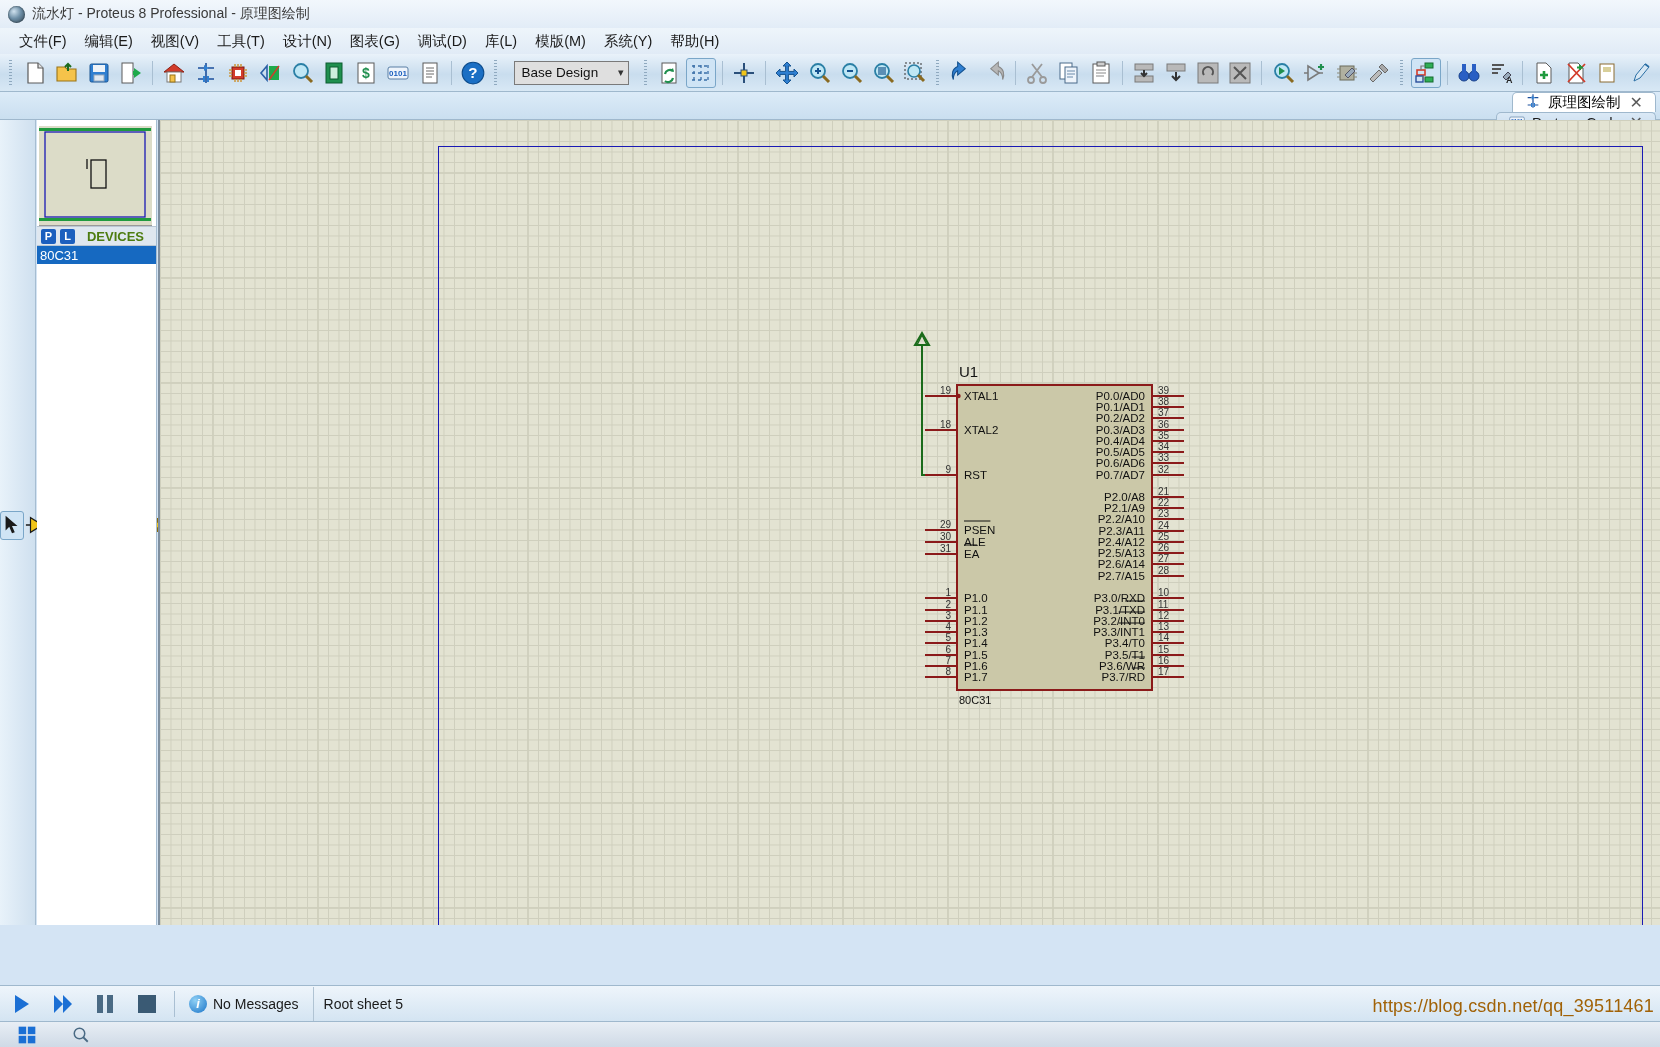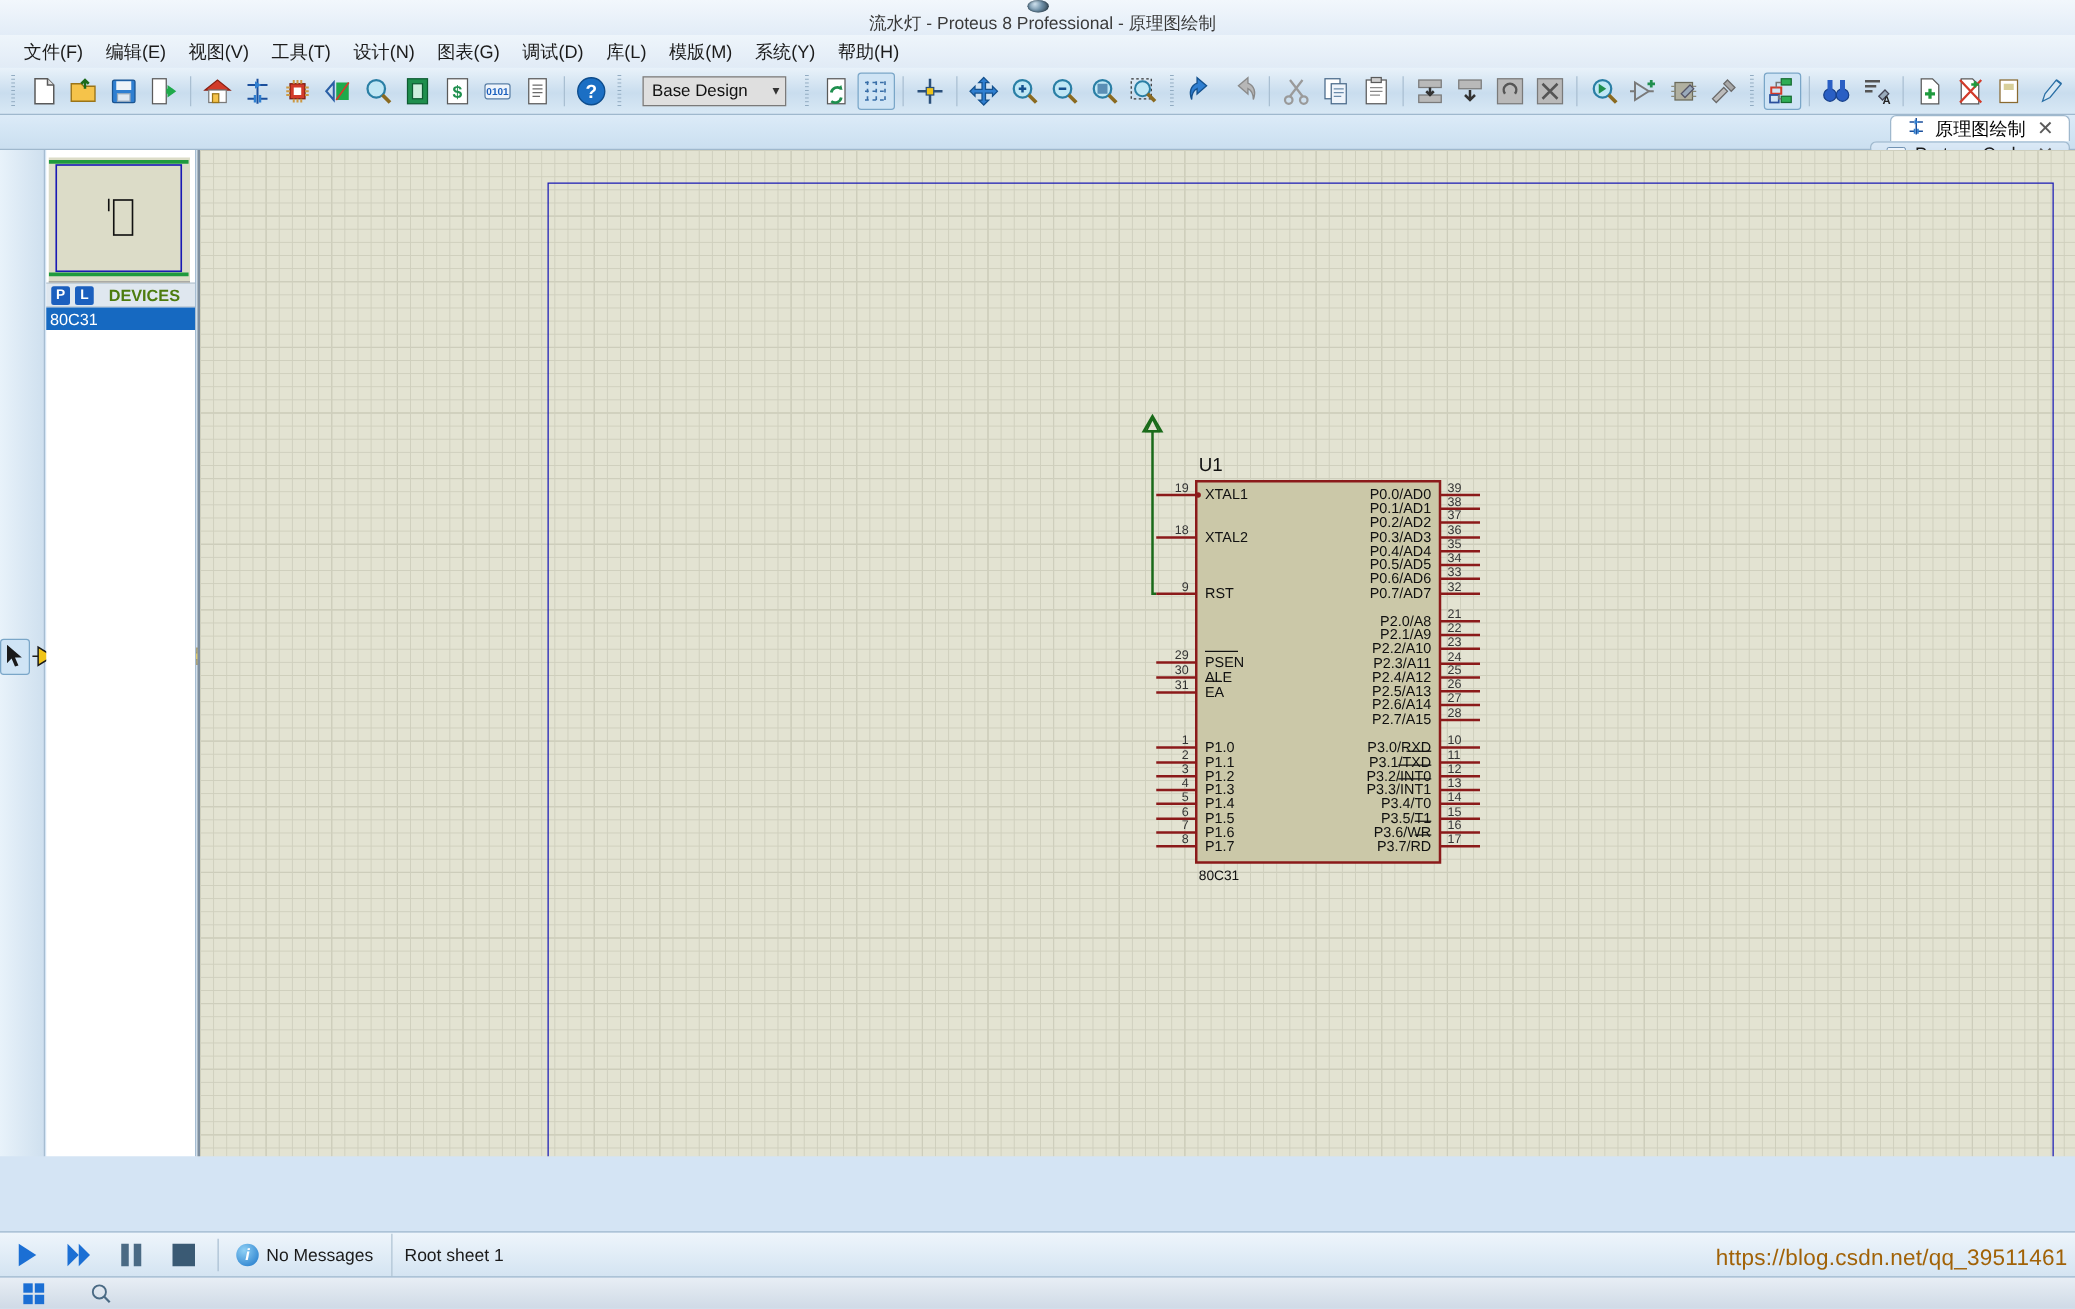--- a/index.html
+++ b/index.html
@@ -11,21 +11,21 @@
     background: #d4e4f4;
   }
   #app { position: relative; width: 1660px; height: 1047px; }
 
   
   .titlebar {
     height: 28px;
     background: linear-gradient(#f2f7fc, #e2ecf7);
     display: flex; align-items: center;
     padding-left: 8px;
-    font-size: 14px; color: #3a3a3a; flex-direction: column;
+    font-size: 14px; color: #3a3a3a;
   }
   .titlebar .appicon {
     width: 17px; height: 17px; margin-right: 7px;
     border-radius: 50%;
     background: radial-gradient(circle at 35% 32%, #cfe1ee 0%, #6d8ea6 45%, #32424e 100%);
     box-shadow: inset 0 0 2px #1c2a33;
   }
 
   
   .menubar {
@@ -943,21 +943,21 @@
     <div class="sbtn">
       <svg width="24" height="24" viewBox="0 0 24 24">
           <rect x="3" y="3" width="18" height="18" fill="#3a5a74"></rect>
         </svg>
     </div>
     <div class="ssep"></div>
     <div class="msgbox">
       <span class="infoic">i</span>
       <span>No Messages</span>
     </div>
-    <div class="sheetlbl">Root sheet 1</div>
+    <div class="sheetlbl">Root sheet 5</div>
     <div class="statusgap"></div>
   </div>
 
   <div class="watermark">https://blog.csdn.net/qq_39511461</div>
 
   <div class="taskbar">
     <div class="tbitem">
       <svg width="20" height="20" viewBox="0 0 24 24">
           <rect x="2" y="2" width="9" height="9" fill="#1b6fd4"></rect>
           <rect x="13" y="2" width="9" height="9" fill="#1b6fd4"></rect>

